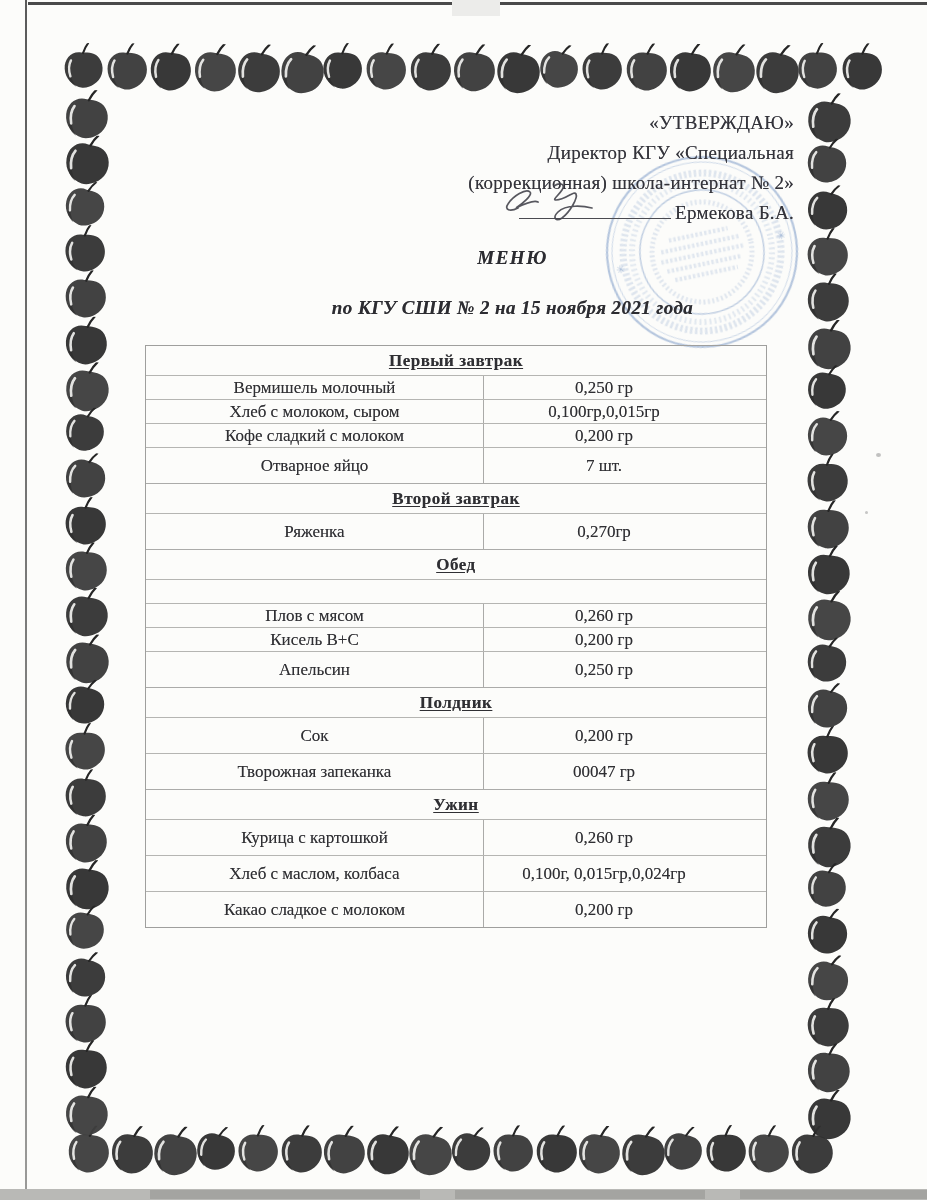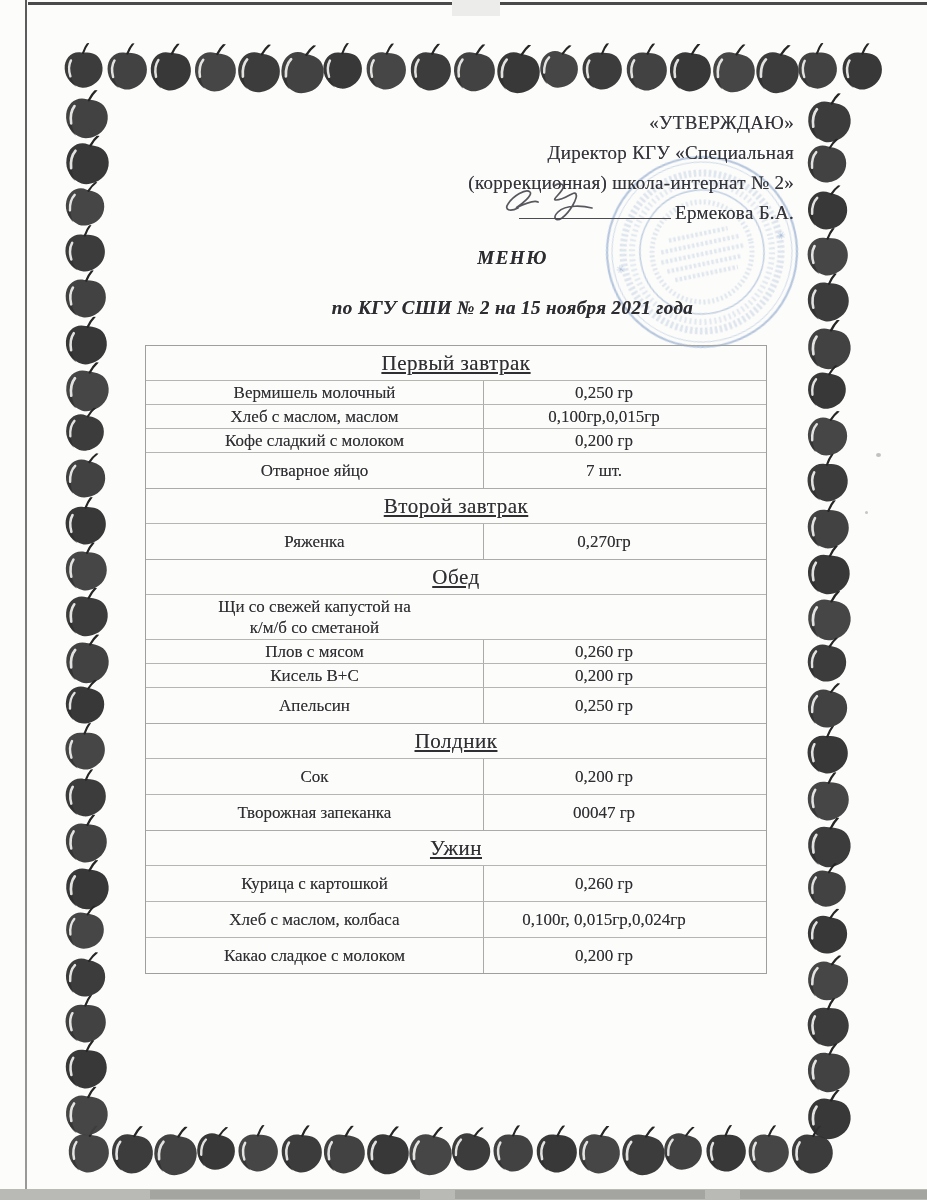--- a/index.html
+++ b/index.html
@@ -50,21 +50,21 @@
   
   #menu-table{
     position:absolute;left:145px;top:345px;width:620px;
     border:1px solid #9f9f9d;z-index:3;
     font-size:17px;color:#2f2f33;
     text-shadow:0 0 .4px rgba(47,47,51,.5);
     background:rgba(255,255,255,0);
   }
   .section-header{
     border-top:1px solid #ababa9;text-align:center;
-    padding:5px 0 4px 0;font-weight:normal;font-size:21px;letter-spacing:.5px;
+    padding:5px 0 4px 0;font-weight:bold;font-size:17px;letter-spacing:.5px;
   }
   .section-header:first-child{border-top:none;}
   .section-header span{text-decoration:underline;text-underline-offset:2px;}
   .menu-row{display:flex;border-top:1px solid #b5b5b2;min-height:23px;align-items:stretch;}
   .menu-row.tall{min-height:35px;}
   .cell{display:flex;align-items:center;justify-content:center;text-align:center;padding:1px 6px;}
   .cell.item{width:325px;white-space:pre-line;line-height:21px;}
   .cell.qty{flex:1;border-left:1px solid #aaaaa8;padding-right:48px;}
 </style>
 </head>
@@ -619,40 +619,38 @@
   <div id="doc-title">МЕНЮ</div>
   <div id="doc-subtitle">по КГУ СШИ № 2 на 15 ноября 2021 года</div>
 
   <div id="menu-table">
       <div class="section-header"><span>Первый завтрак</span></div>
       <div class="menu-row">
         <div class="cell item">Вермишель молочный</div>
         <div class="cell qty">0,250 гр</div>
       </div>
       <div class="menu-row">
-        <div class="cell item">Хлеб с маслом, маслом</div>
+        <div class="cell item">Хлеб с молоком, сыром</div>
         <div class="cell qty">0,100гр,0,015гр</div>
       </div>
       <div class="menu-row">
         <div class="cell item">Кофе сладкий с молоком</div>
         <div class="cell qty">0,200 гр</div>
       </div>
       <div class="menu-row tall">
         <div class="cell item">Отварное яйцо</div>
         <div class="cell qty">7 шт.</div>
       </div>
       <div class="section-header"><span>Второй завтрак</span></div>
       <div class="menu-row tall">
         <div class="cell item">Ряженка</div>
         <div class="cell qty">0,270гр</div>
       </div>
       <div class="section-header"><span>Обед</span></div>
       <div class="menu-row">
-        <div class="cell item">Щи со свежей капустой на
-к/м/б со сметаной</div>
       </div>
       <div class="menu-row">
         <div class="cell item">Плов с мясом</div>
         <div class="cell qty">0,260 гр</div>
       </div>
       <div class="menu-row">
         <div class="cell item">Кисель В+С</div>
         <div class="cell qty">0,200 гр</div>
       </div>
       <div class="menu-row tall">

